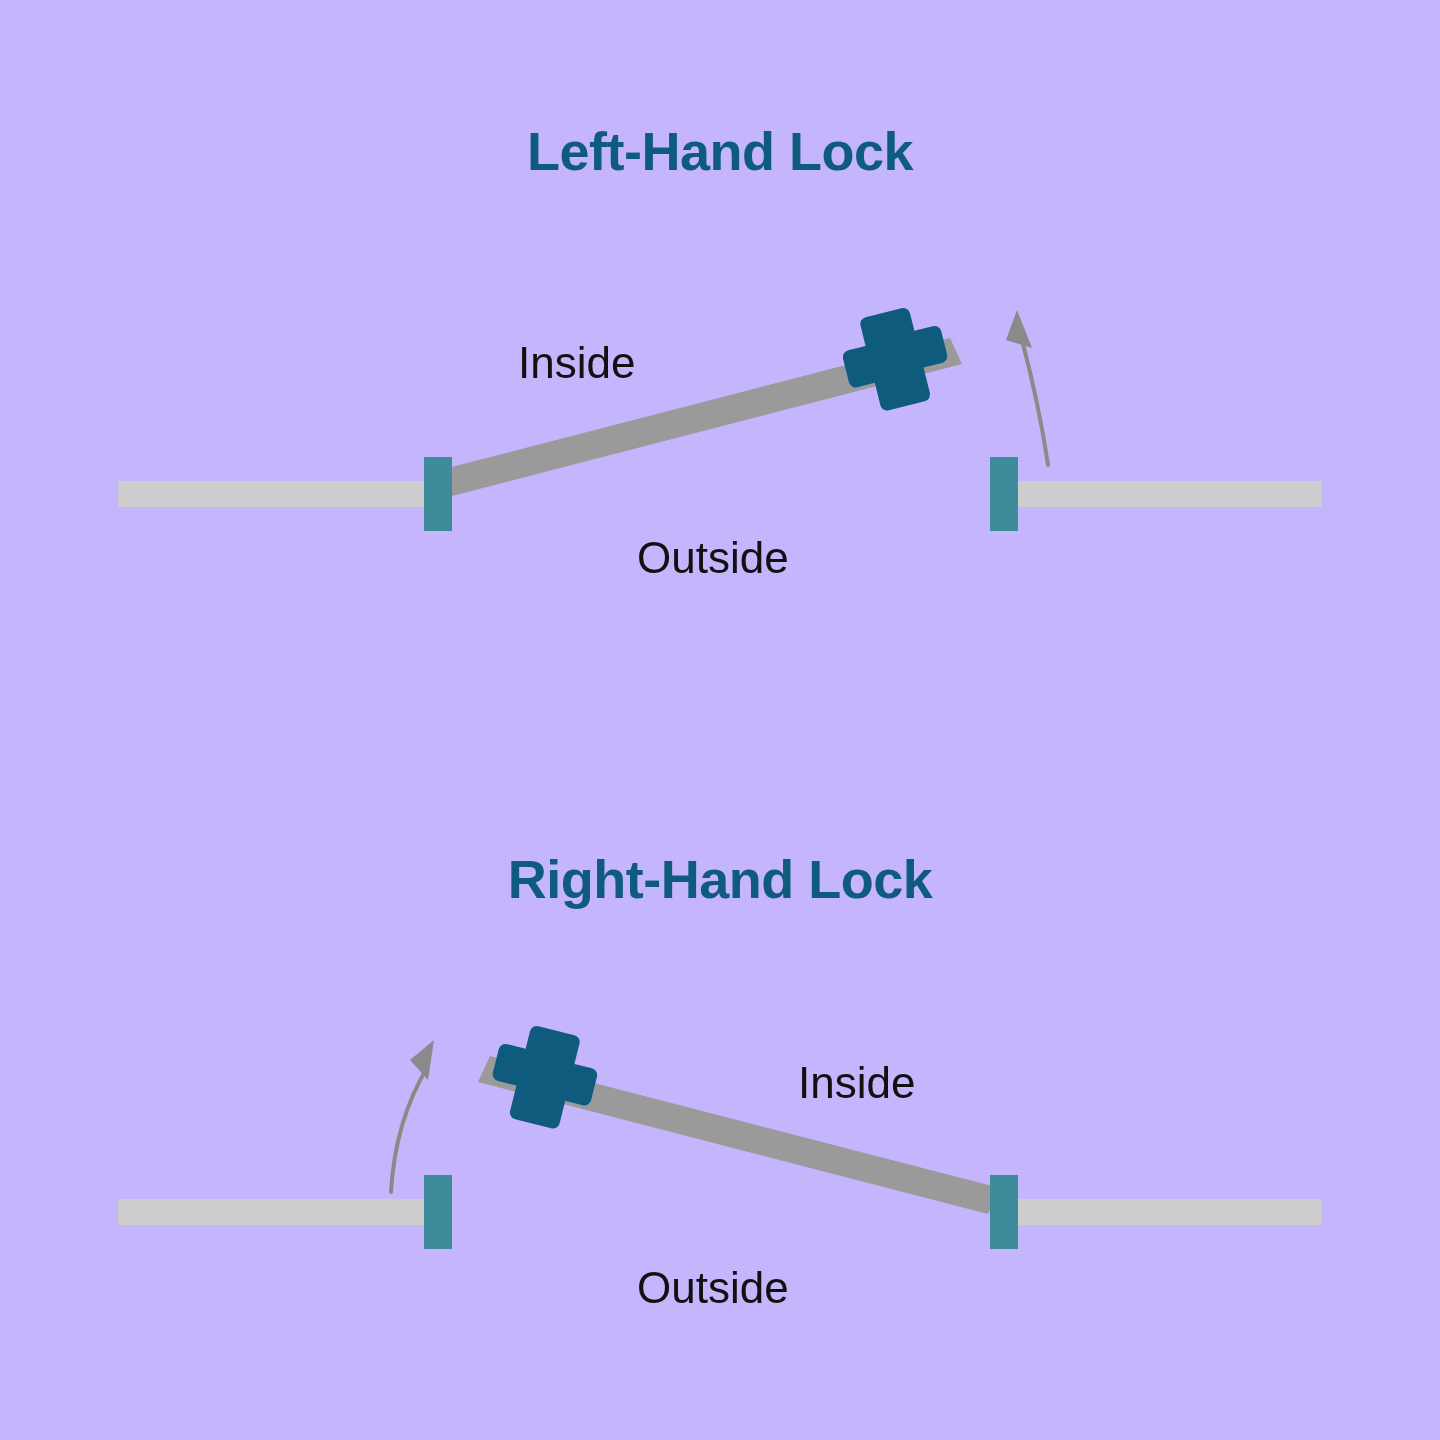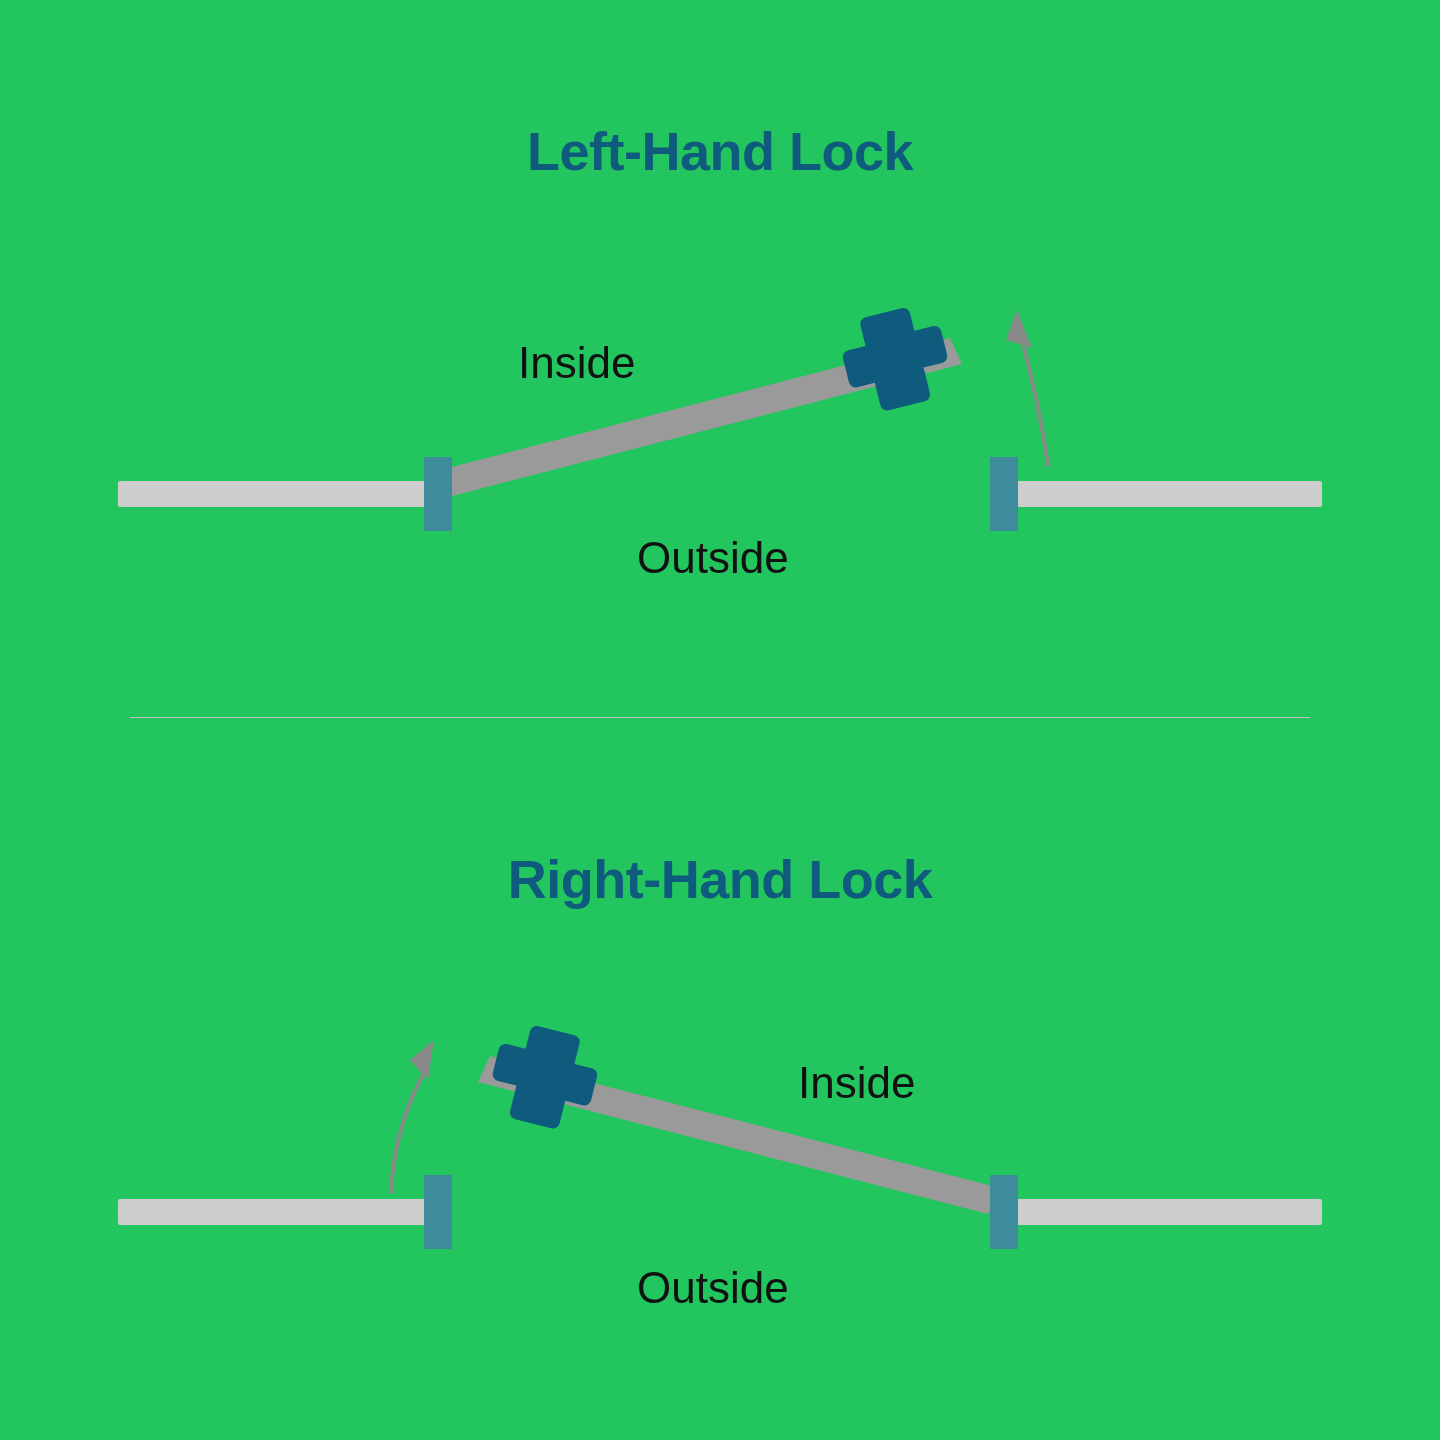--- a/index.html
+++ b/index.html
@@ -11,21 +11,21 @@
     width: 1440px;
     height: 1440px;
     font-family: "Liberation Sans", sans-serif;
     position: relative;
     overflow: hidden;
   }
   .page {
     position: relative;
     width: 1440px;
     height: 1440px;
-    background: #22c55e;
+    background: #c4b5fd;
   }
   .panel {
     position: absolute;
     left: 0;
     width: 1440px;
   }
   #panel-left-hand { top: 0; height: 718px; }
   #panel-right-hand { top: 718px; height: 722px; }
 
   .panel-title {

